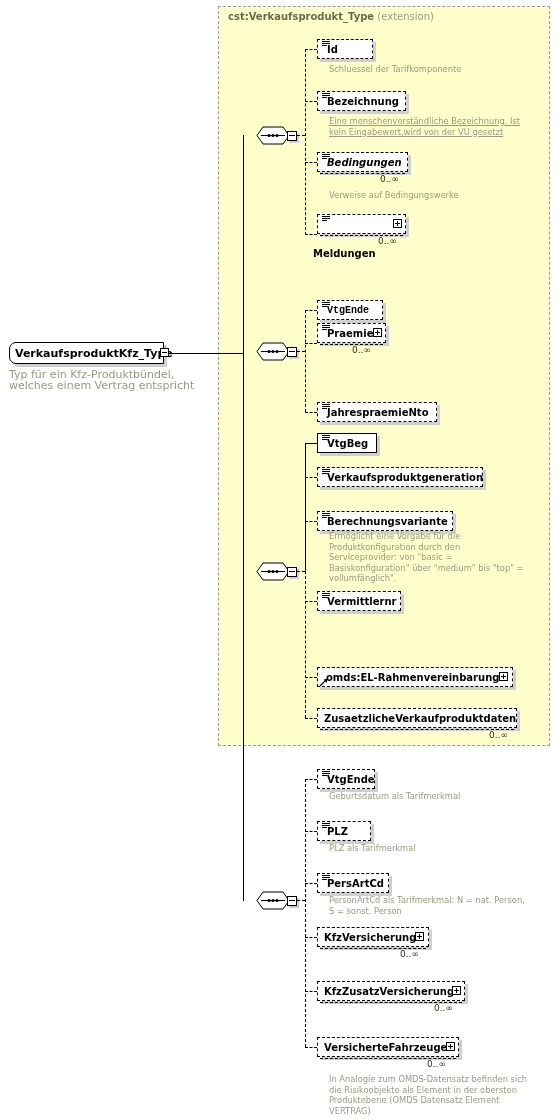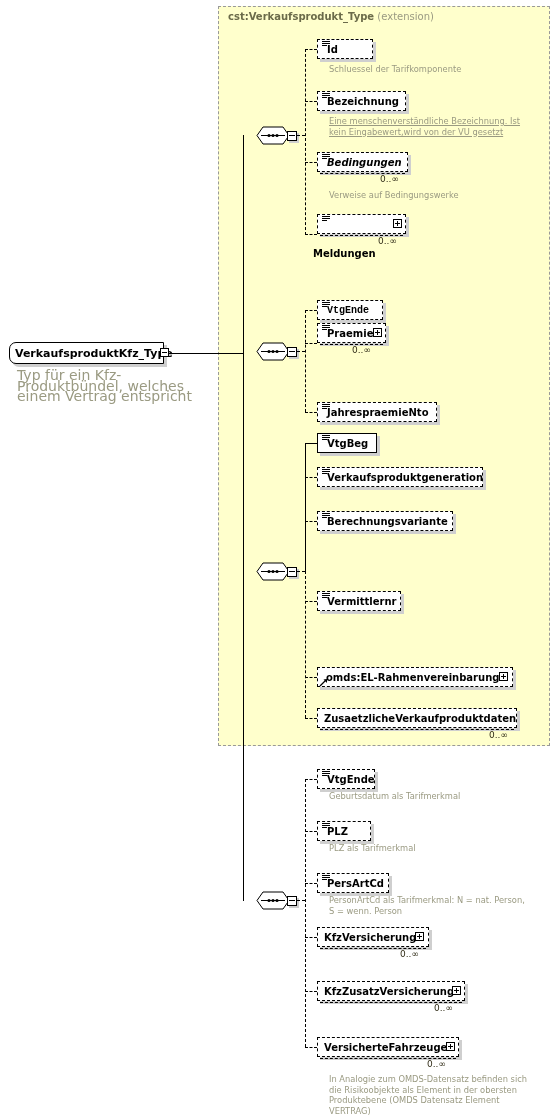--- a/index.html
+++ b/index.html
@@ -66,24 +66,24 @@
     position: absolute;
     left: 15px;
     top: 347px;
     font-size: 11px;
     font-weight: bold;
     color: #000;
     white-space: nowrap;
   }
   .root-desc {
     position: absolute;
-    left: 17px;
+    left: 9px;
     top: 370px;
     width: 190px;
-    font-size: 14px;
+    font-size: 11px;
     line-height: 10.5px;
     color: #9a9a82;
   }
 
   
   .expander {
     position: absolute;
     width: 9px;
     height: 9px;
     border: 1px solid #000;
@@ -362,20 +362,21 @@
   <div class="node-label" style="left:327px; top:472px;">Verkaufsproduktgeneration</div>
 
   <div class="ln dash-h" style="left:305px; top:521px; width:12px;"></div>
   <div class="node" style="left:317px; top:511px; width:136px;"></div>
   <div class="elglyph" style="left:322px; top:513px;">
       <i></i>
       <i></i>
       <i></i>
     </div>
   <div class="node-label" style="left:327px; top:516px;">Berechnungsvariante</div>
+  <div class="desc" style="left:329px; top:531px; width:200px;">Ermöglicht eine Vorgabe für die Produktkonfiguration durch den Serviceprovider: von "basic = Basiskonfiguration" über "medium" bis "top" = vollumfänglich".</div>
 
   <div class="ln dash-h" style="left:305px; top:601px; width:12px;"></div>
   <div class="node" style="left:317px; top:591px; width:84px;"></div>
   <div class="elglyph" style="left:322px; top:593px;">
       <i></i>
       <i></i>
       <i></i>
     </div>
   <div class="node-label" style="left:327px; top:596px;">Vermittlernr</div>
 
@@ -427,21 +428,21 @@
   <div class="desc" style="left:329px; top:843px; width:200px;">PLZ als Tarifmerkmal</div>
 
   <div class="ln dash-h" style="left:305px; top:883px; width:12px;"></div>
   <div class="node" style="left:317px; top:873px; width:72px;"></div>
   <div class="elglyph" style="left:322px; top:875px;">
       <i></i>
       <i></i>
       <i></i>
     </div>
   <div class="node-label" style="left:327px; top:878px;">PersArtCd</div>
-  <div class="desc" style="left:329px; top:895px; width:203px;">PersonArtCd als Tarifmerkmal: N = nat. Person, S = wenn. Person</div>
+  <div class="desc" style="left:329px; top:895px; width:203px;">PersonArtCd als Tarifmerkmal: N = nat. Person, S = sonst. Person</div>
 
   <div class="ln dash-h" style="left:305px; top:937px; width:12px;"></div>
   <div class="node repeat" style="left:317px; top:927px; width:112px;"></div>
   <div class="node-label" style="left:324px; top:932px;">KfzVersicherung</div>
   <div class="expander plus" style="left:415px; top:932px;"></div>
   <div class="occ" style="left:400px; top:949px;">0..∞</div>
 
   <div class="ln dash-h" style="left:305px; top:991px; width:12px;"></div>
   <div class="node repeat" style="left:317px; top:981px; width:148px;"></div>
   <div class="node-label" style="left:324px; top:986px;">KfzZusatzVersicherung</div>

